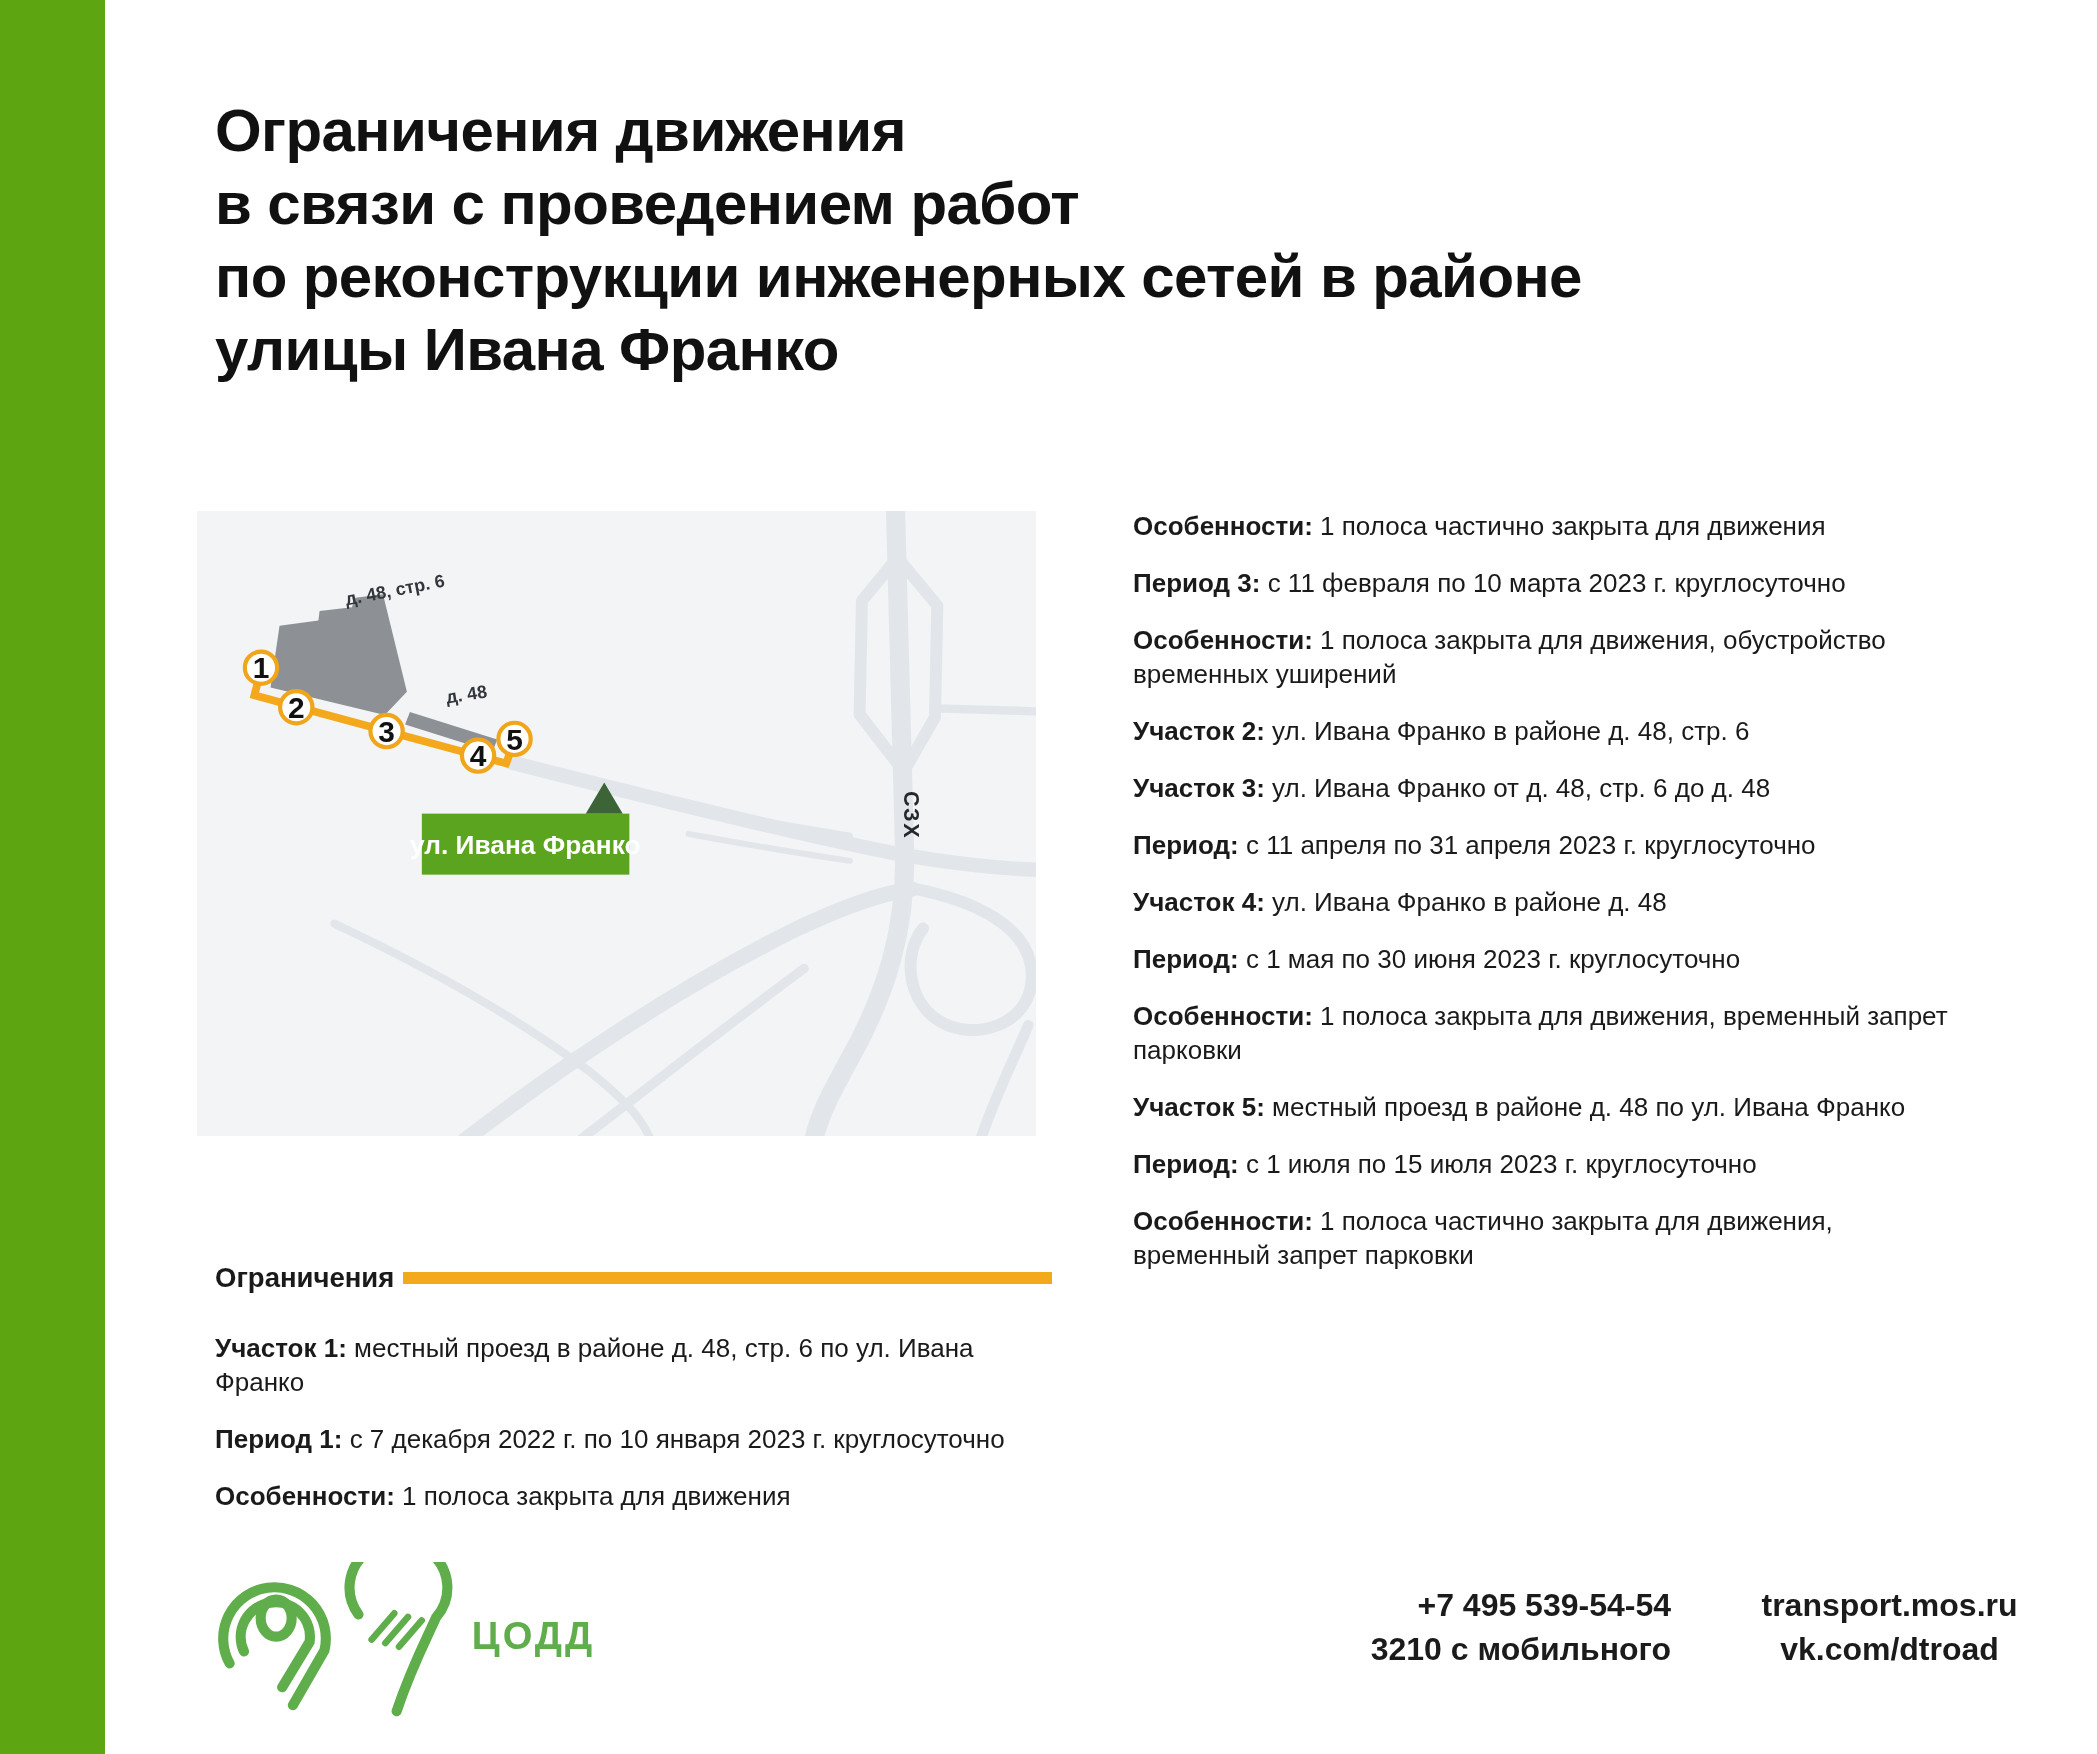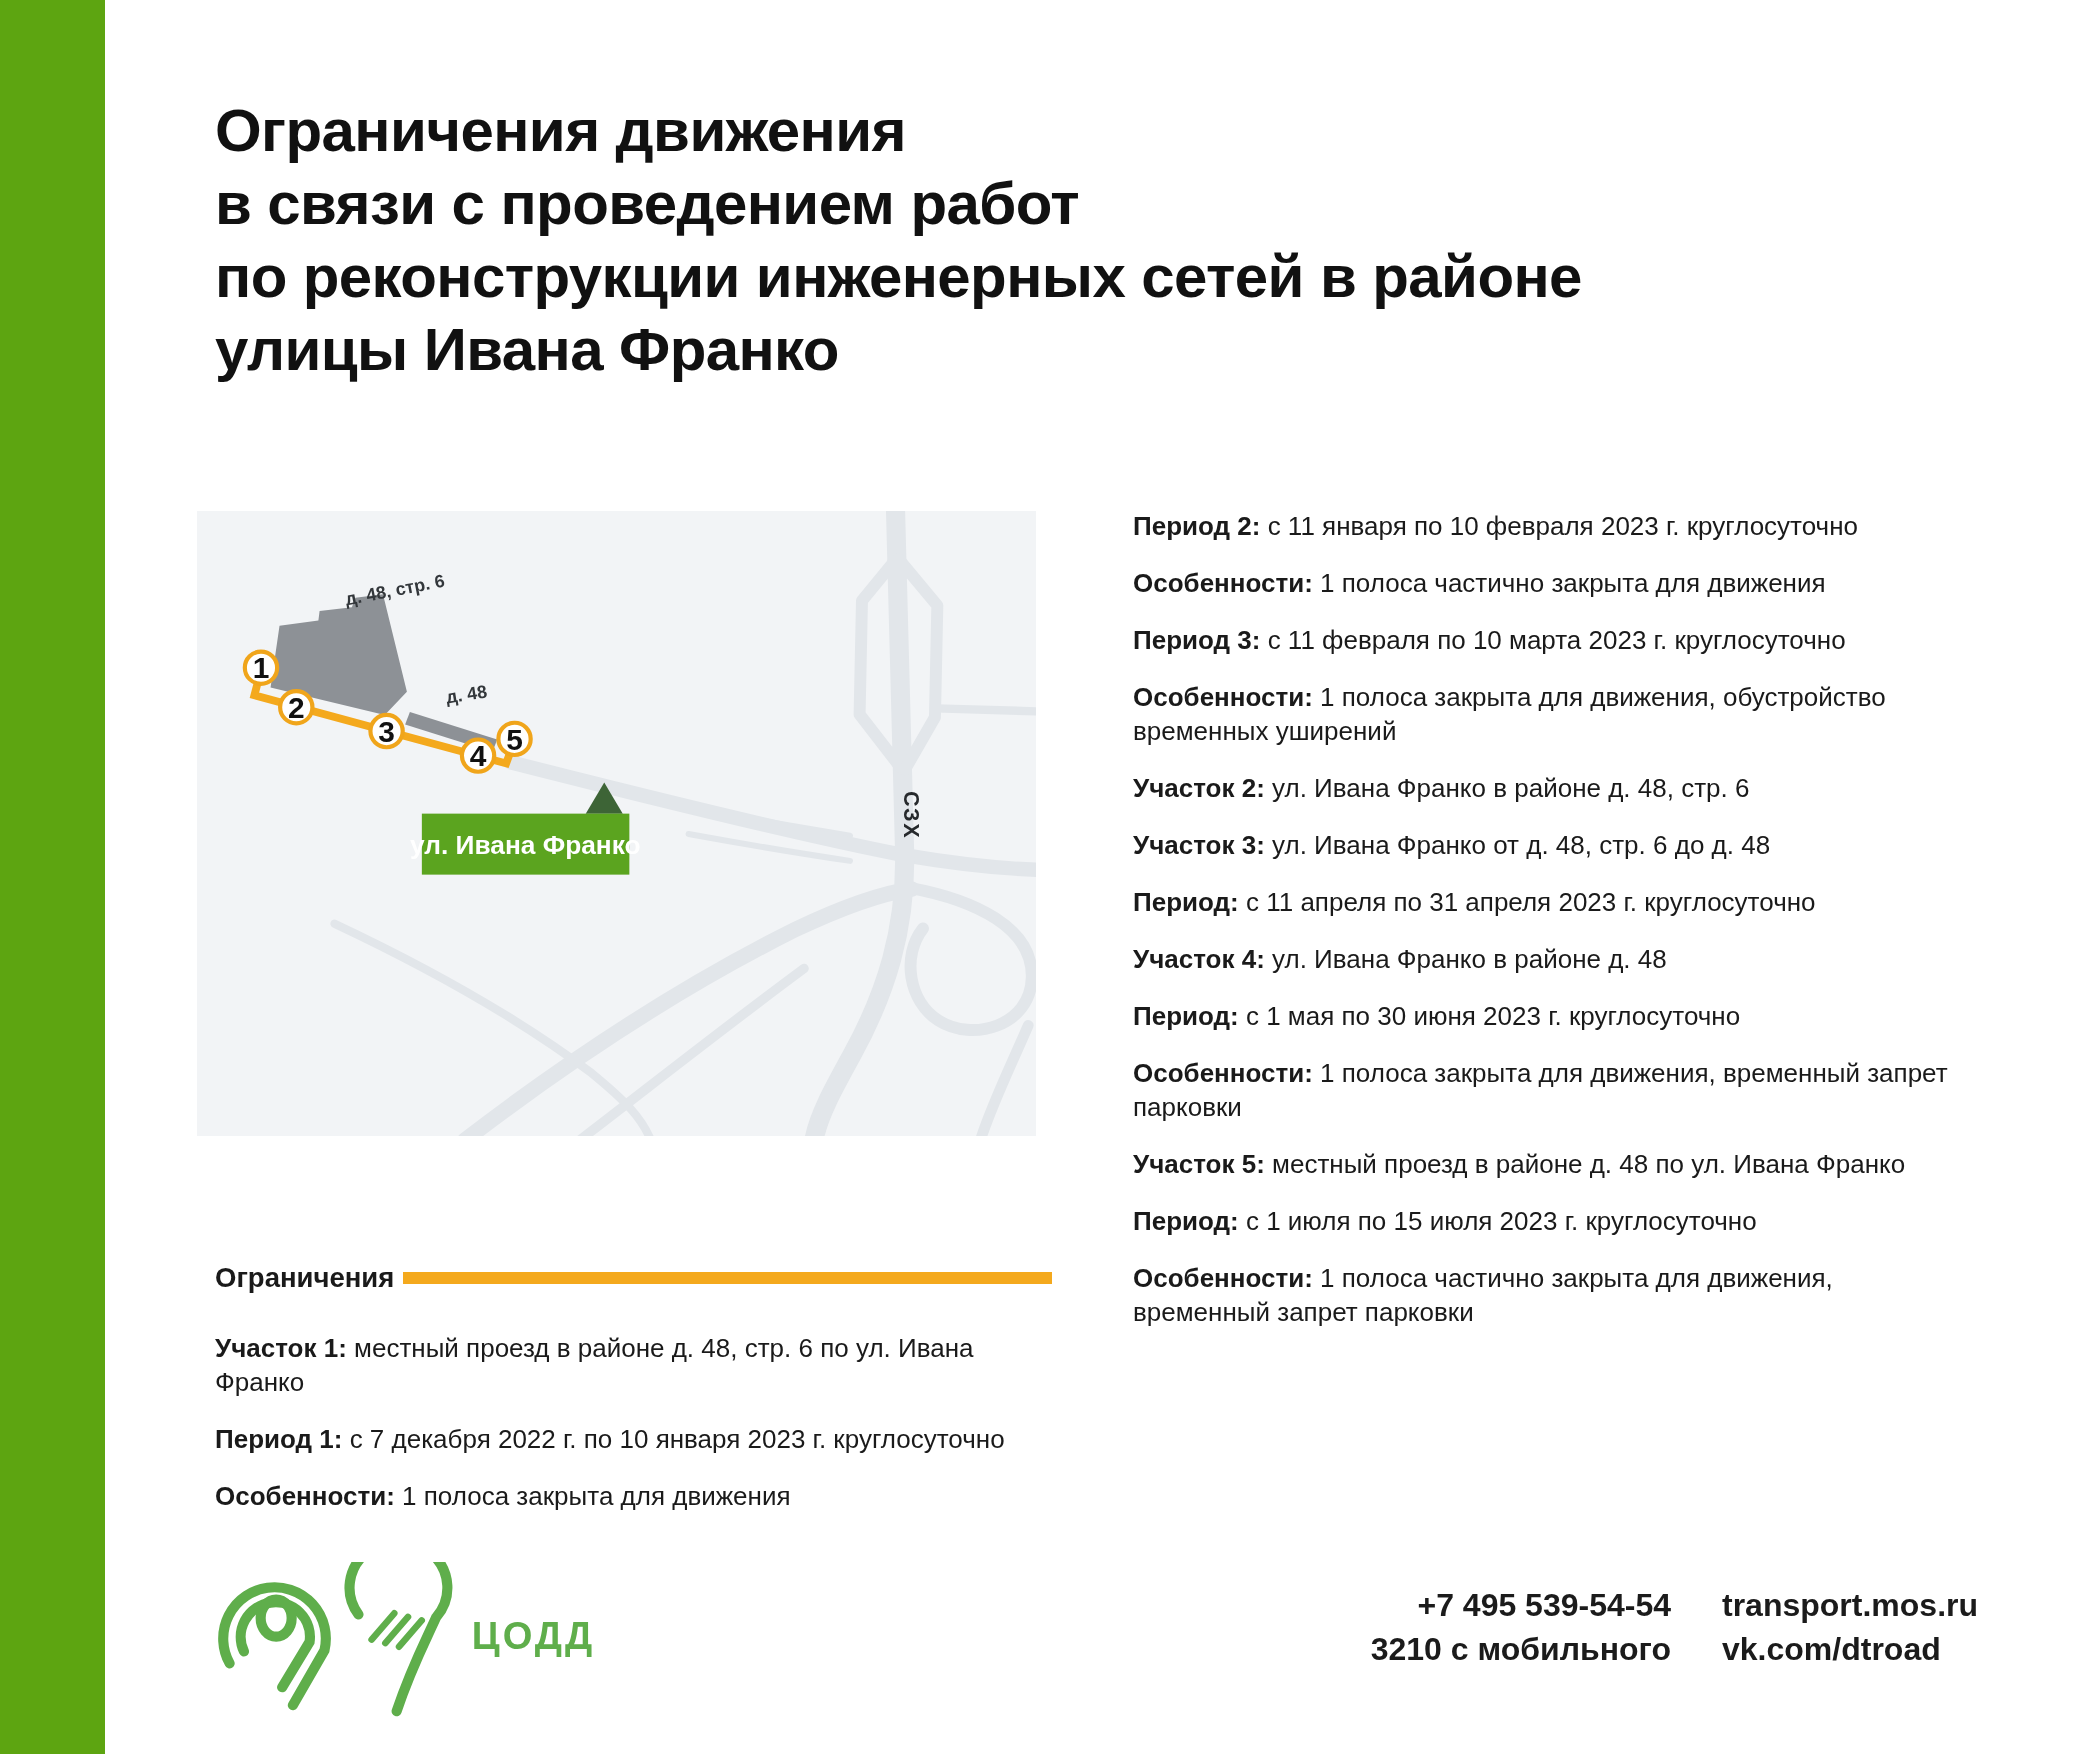--- a/index.html
+++ b/index.html
@@ -24,21 +24,21 @@
   #details-col{left:1133px;top:509px;width:840px;}
   #restrict-col{left:215px;top:1214px;width:837px;}
   #restrict-head{display:flex;align-items:center;margin-bottom:37px;margin-top:48px;}
   #restrict-head .hd{font-size:27.5px;font-weight:700;white-space:nowrap;}
   #restrict-head .rule{flex:1;height:12px;background:#F4A91D;margin-left:8.4px;}
 
   
   #footer-logos{left:203px;top:1562px;width:478px;height:173px;}
   #contact-phones{left:1345px;top:1583px;width:326px;text-align:right;
                   font-size:32px;line-height:44px;font-weight:600;color:#1b1b1b;}
-  #contact-links{left:1722px;top:1583px;width:335px;text-align:left;
+  #contact-links{left:1722px;top:1583px;width:335px;text-align:center;
                  font-size:32px;line-height:44px;font-weight:600;color:#1b1b1b;}
   #contact-links div{cursor:pointer;}
 </style>
 </head>
 <body>
 
 <div class="abs" id="sidebar"></div>
 
 <div class="abs" id="title">
   <div>Ограничения движения</div>
@@ -98,21 +98,20 @@
       <text x="107" y="262" dy=".36em">1</text>
       <text x="166" y="328" dy=".36em">2</text>
       <text x="317" y="368" dy=".36em">3</text>
       <text x="470" y="409" dy=".36em">4</text>
       <text x="531" y="381" dy=".36em">5</text>
     </g>
   </svg>
 </div>
 
 <div class="abs" id="details-col">
-    <p class="para"><b>Период 2:</b><span> с 11 января по 10 февраля 2023 г. круглосуточно</span></p>
     <p class="para"><b>Особенности:</b><span> 1 полоса частично закрыта для движения</span></p>
     <p class="para"><b>Период 3:</b><span> с 11 февраля по 10 марта 2023 г. круглосуточно</span></p>
     <p class="para"><b>Особенности:</b><span> 1 полоса закрыта для движения, обустройство временных уширений</span></p>
     <p class="para"><b>Участок 2:</b><span> ул. Ивана Франко в районе д. 48, стр. 6</span></p>
     <p class="para"><b>Участок 3:</b><span> ул. Ивана Франко от д. 48, стр. 6 до д. 48</span></p>
     <p class="para"><b>Период:</b><span> с 11 апреля по 31 апреля 2023 г. круглосуточно</span></p>
     <p class="para"><b>Участок 4:</b><span> ул. Ивана Франко в районе д. 48</span></p>
     <p class="para"><b>Период:</b><span> с 1 мая по 30 июня 2023 г. круглосуточно</span></p>
     <p class="para"><b>Особенности:</b><span> 1 полоса закрыта для движения, временный запрет парковки</span></p>
     <p class="para"><b>Участок 5:</b><span> местный проезд в районе д. 48 по ул. Ивана Франко</span></p>

